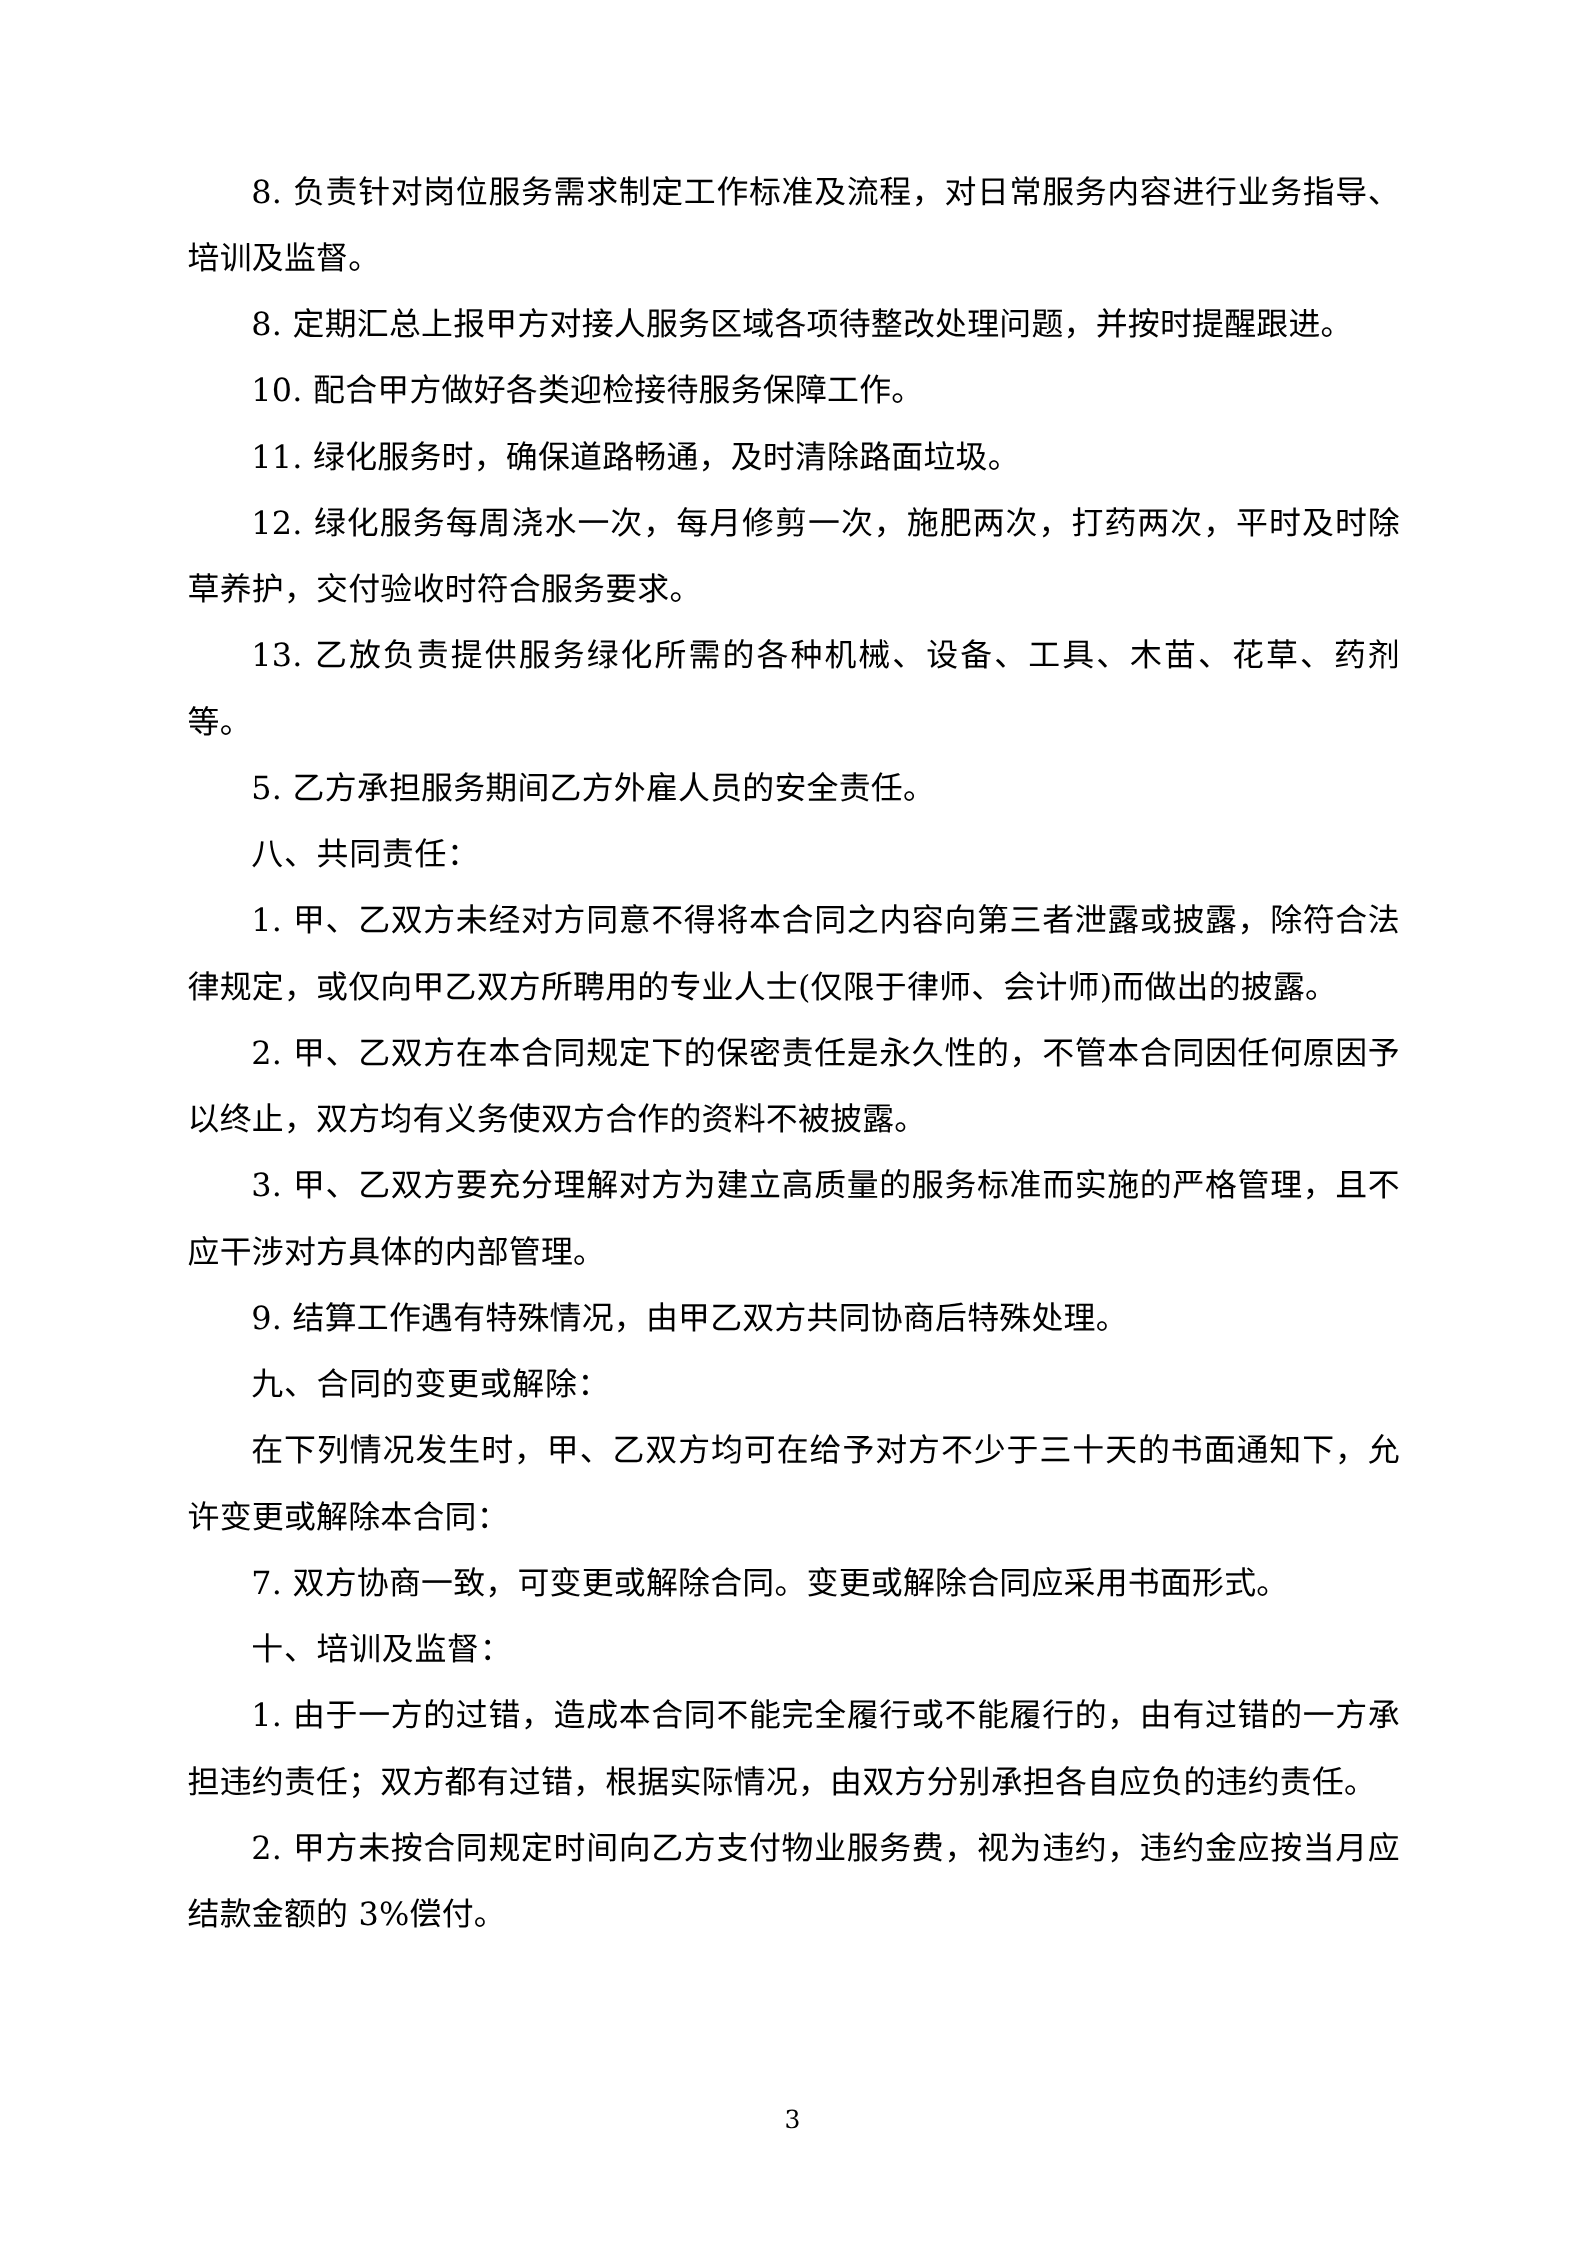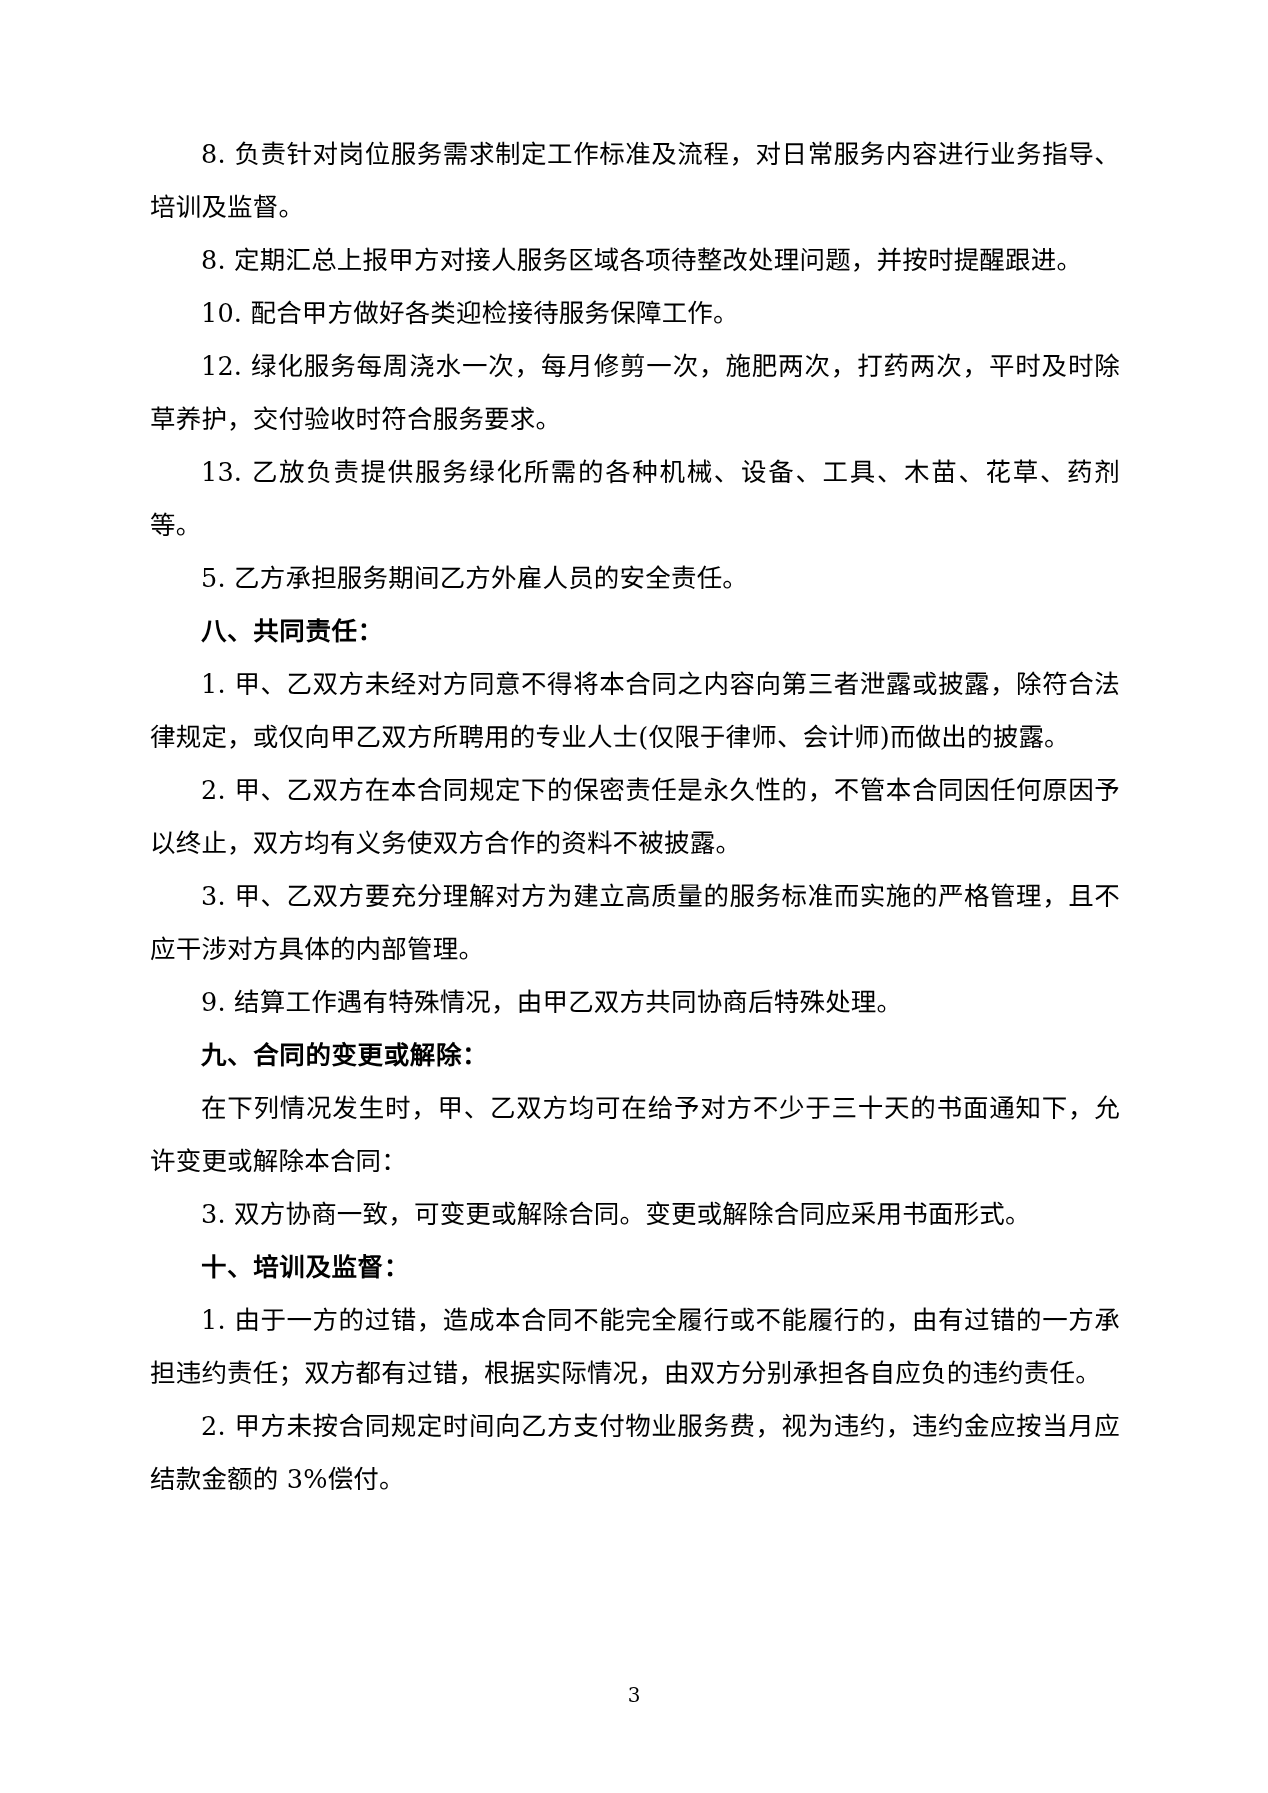--- a/index.html
+++ b/index.html
@@ -29,21 +29,21 @@
     text-justify: inter-ideograph;
     letter-spacing: 0.2px;
   }
   p {
     margin: 0;
   }
   .para {
     text-indent: 2em;
   }
   .heading {
-    font-weight: bold;
+    font-weight: normal;
     text-indent: 2em;
     letter-spacing: 0.6px;
   }
   .page-number {
     position: absolute;
     bottom: 86px;
     left: 0;
     width: 100%;
     text-align: center;
     font-size: 20px;
@@ -51,29 +51,30 @@
   }
 </style>
 </head>
 <body>
 
 <div class="page">
   <div class="body-text" id="content">
       <p class="para">8. 负责针对岗位服务需求制定工作标准及流程，对日常服务内容进行业务指导、培训及监督。</p>
       <p class="para">8. 定期汇总上报甲方对接人服务区域各项待整改处理问题，并按时提醒跟进。</p>
       <p class="para">10. 配合甲方做好各类迎检接待服务保障工作。</p>
+      <p class="para">11. 绿化服务时，确保道路畅通，及时清除路面垃圾。</p>
       <p class="para">12. 绿化服务每周浇水一次，每月修剪一次，施肥两次，打药两次，平时及时除草养护，交付验收时符合服务要求。</p>
       <p class="para">13. 乙放负责提供服务绿化所需的各种机械、设备、工具、木苗、花草、药剂等。</p>
       <p class="para">5. 乙方承担服务期间乙方外雇人员的安全责任。</p>
       <p class="heading">八、共同责任：</p>
       <p class="para">1. 甲、乙双方未经对方同意不得将本合同之内容向第三者泄露或披露，除符合法律规定，或仅向甲乙双方所聘用的专业人士(仅限于律师、会计师)而做出的披露。</p>
       <p class="para">2. 甲、乙双方在本合同规定下的保密责任是永久性的，不管本合同因任何原因予以终止，双方均有义务使双方合作的资料不被披露。</p>
       <p class="para">3. 甲、乙双方要充分理解对方为建立高质量的服务标准而实施的严格管理，且不应干涉对方具体的内部管理。</p>
       <p class="para">9. 结算工作遇有特殊情况，由甲乙双方共同协商后特殊处理。</p>
       <p class="heading">九、合同的变更或解除：</p>
       <p class="para">在下列情况发生时，甲、乙双方均可在给予对方不少于三十天的书面通知下，允许变更或解除本合同：</p>
-      <p class="para">3. 双方协商一致，可变更或解除合同。变更或解除合同应采用书面形式。</p>
+      <p class="para">7. 双方协商一致，可变更或解除合同。变更或解除合同应采用书面形式。</p>
       <p class="heading">十、培训及监督：</p>
       <p class="para">1. 由于一方的过错，造成本合同不能完全履行或不能履行的，由有过错的一方承担违约责任；双方都有过错，根据实际情况，由双方分别承担各自应负的违约责任。</p>
       <p class="para">2. 甲方未按合同规定时间向乙方支付物业服务费，视为违约，违约金应按当月应结款金额的 3%偿付。</p>
     </div>
   <div class="page-number">3</div>
 </div>
 
 </body></html>

